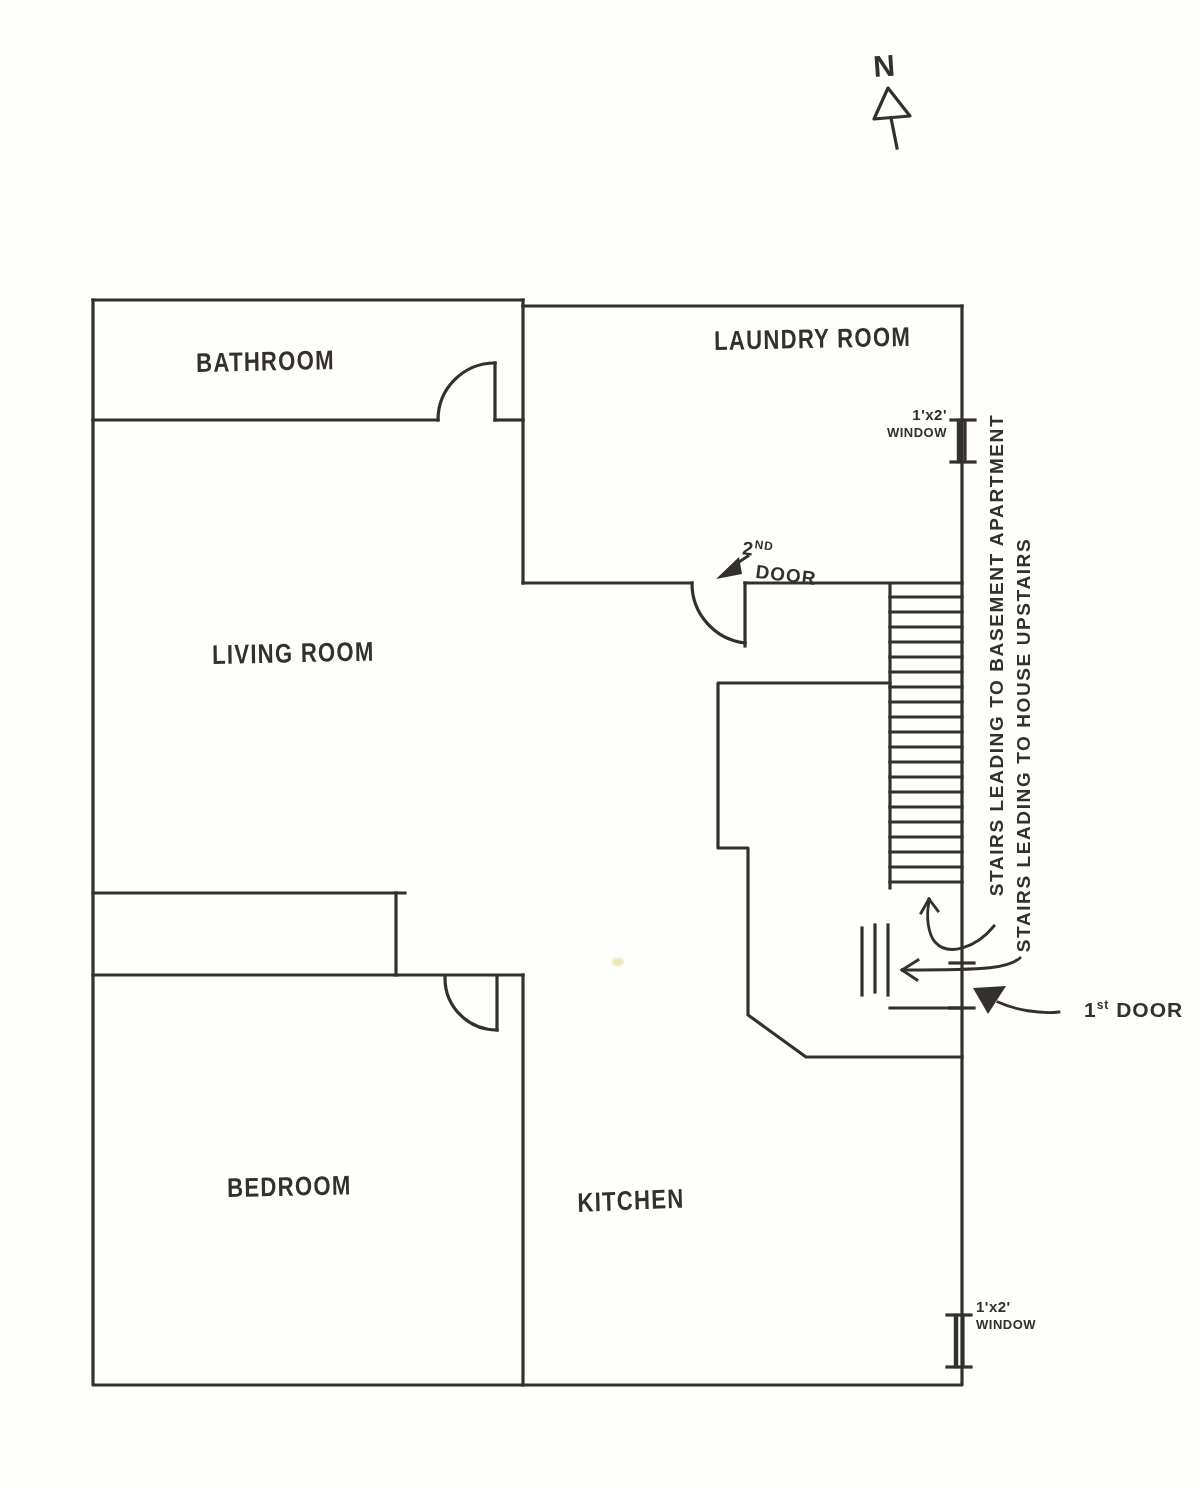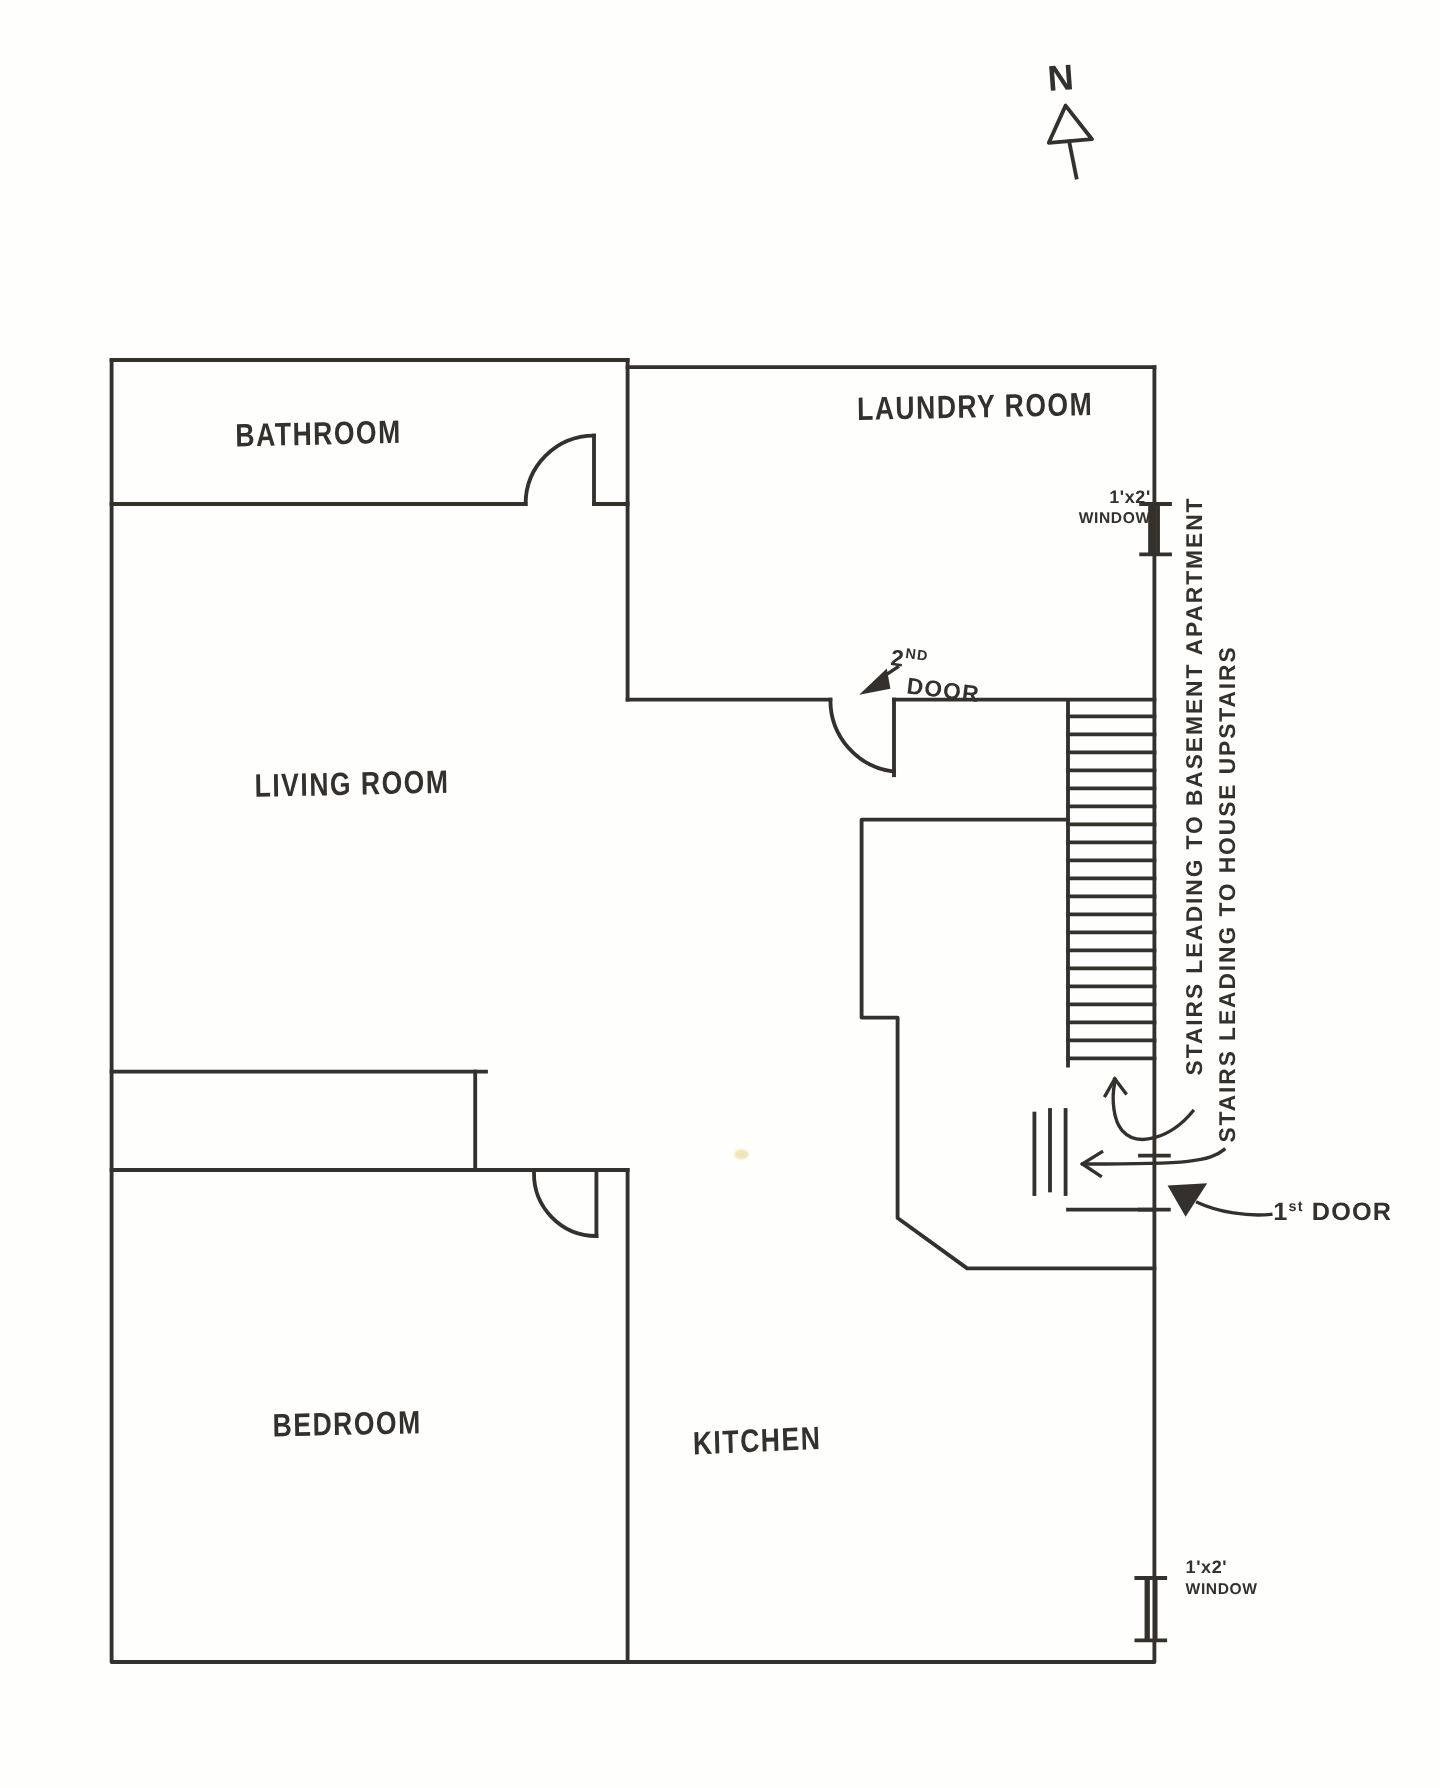--- a/index.html
+++ b/index.html
@@ -7,21 +7,21 @@
     position:relative;width:1200px;height:1490px;background:#fefefd;
     font-family:"Liberation Sans",sans-serif;color:#34302c;overflow:hidden;
     margin:0 auto;
   }
   svg.linework{position:absolute;left:0;top:0;}
   .label{
     position:absolute;font-weight:bold;color:#34302c;white-space:nowrap;
     transform-origin:left top;
   }
   .room{font-size:27px;letter-spacing:1.5px;transform:scaleX(.82) rotate(-1deg);}
-  .small{font-size:15px;letter-spacing:.5px;line-height:17px;margin-left:12px;}
+  .small{font-size:15px;letter-spacing:.5px;line-height:17px;}
   .doorlabel{font-size:19px;letter-spacing:1px;}
   .doorlabel sup{font-size:12px;}
   .vtext{
     position:absolute;height:22px;line-height:22px;font-weight:bold;
     font-size:19px;letter-spacing:1.6px;text-align:center;
     transform:rotate(-90deg);white-space:nowrap;color:#34302c;
   }
   .smudge{
     position:absolute;left:612px;top:958px;width:12px;height:8px;border-radius:50%;
     background:#e3d07c;opacity:.55;filter:blur(1px);
@@ -159,21 +159,21 @@
 
   <div class="label room" style="left:227px;top:1173px;">BEDROOM</div>
 
   <div class="label room" style="left:577px;top:1188px;transform:scaleX(.82) rotate(-2deg);">KITCHEN</div>
 
   <div class="label doorlabel" style="left:744px;top:536px;transform:rotate(7deg);">
     <span>2</span><sup>ND</sup><br>
     <span style="margin-left:16px;">DOOR</span>
   </div>
 
-  <div class="label doorlabel" style="left:1061px;top:998px;font-size:21px;">
+  <div class="label doorlabel" style="left:1084px;top:998px;font-size:21px;">
     <span>1</span><sup>st</sup>
     <span>DOOR</span>
   </div>
 
   <div class="label small" style="left:885px;top:406px;width:62px;text-align:right;">
     <span>1'x2'</span><br>
     <span style="font-size:13px;">WINDOW</span>
   </div>
 
   <div class="label small" style="left:976px;top:1298px;">

